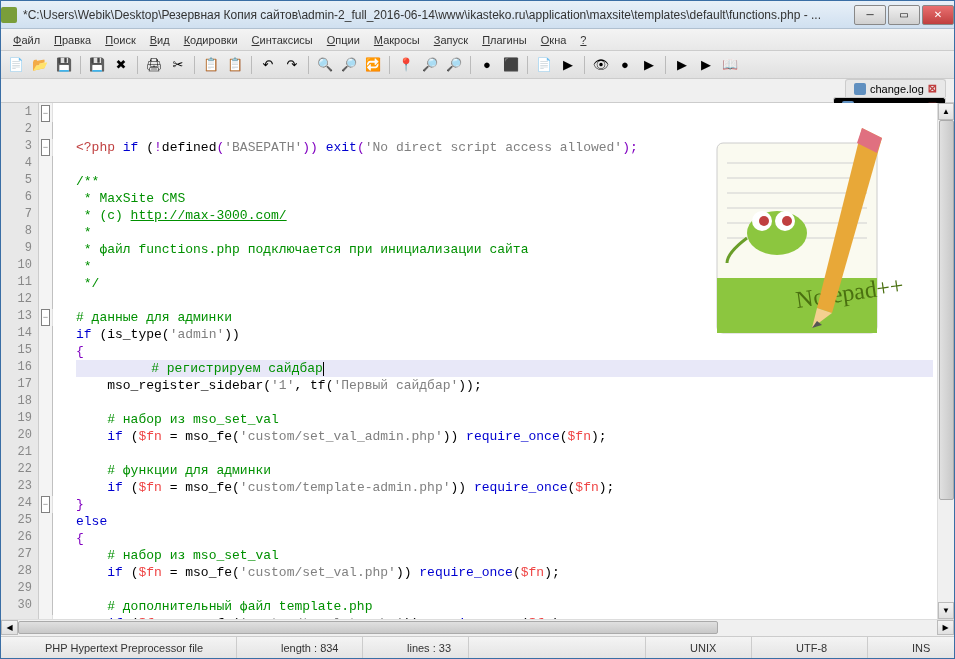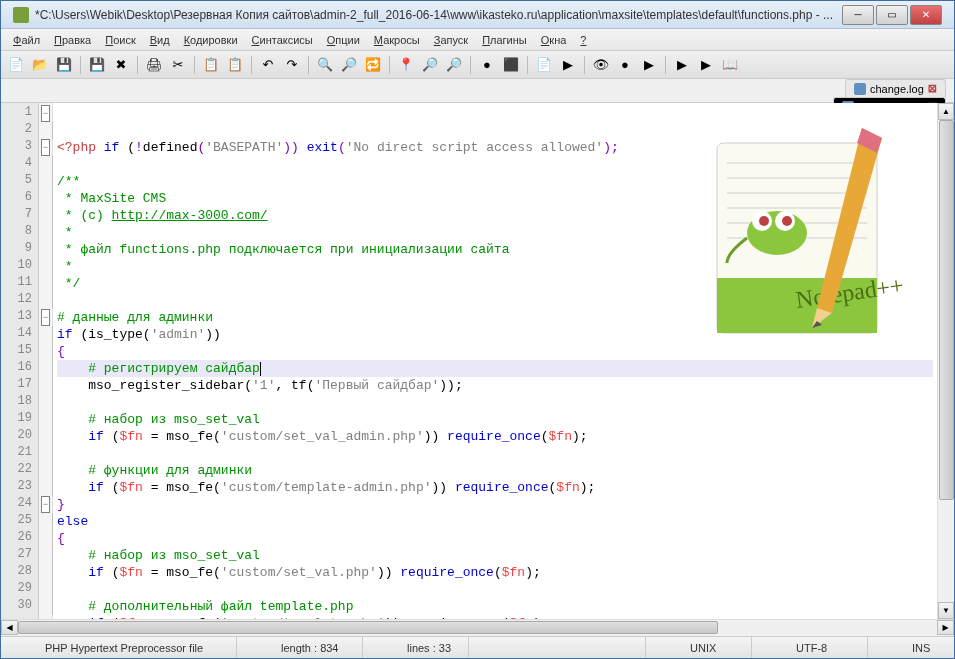--- a/index.html
+++ b/index.html
@@ -1,18 +1,18 @@
 <!DOCTYPE html>
 <html><head>
 <meta charset="utf-8">
 <style>
 * { margin: 0; padding: 0; box-sizing: border-box; }
 body { font-family: Tahoma, sans-serif; font-size: 11px; background: #fff; overflow: hidden; }
 .window { width: 955px; height: 659px; border: 1px solid #3a6ea5; background: #fff; display: flex; flex-direction: column; }
-.titlebar { background: linear-gradient(#e8f0f8, #d0e0f0); height: 28px; display: flex; align-items: center; padding: 0 12px; border-bottom: 1px solid #b0c0d0; }
+.titlebar { background: linear-gradient(#e8f0f8, #d0e0f0); height: 28px; display: flex; align-items: center; padding: 0 0; border-bottom: 1px solid #b0c0d0; }
 .title-icon { width: 16px; height: 16px; background: #7a9e3a; border-radius: 2px; margin-right: 6px; }
 .title-text { flex: 1; color: #333; font-size: 12px; white-space: nowrap; overflow: hidden; text-overflow: ellipsis; }
 .win-btns { display: flex; gap: 2px; }
 .win-btn { width: 32px; height: 20px; background: linear-gradient(#f0f0f0,#d0d0d0); border: 1px solid #888; border-radius: 2px; display: flex; align-items: center; justify-content: center; font-size: 10px; cursor: pointer; }
 .win-btn.close { background: linear-gradient(#e97070,#c04040); color: #fff; }
 
 .menubar { background: linear-gradient(#f4f4f4,#e8e8e8); height: 22px; display: flex; align-items: center; padding: 0 6px; gap: 2px; border-bottom: 1px solid #ccc; }
 .menu-item { padding: 2px 6px; cursor: pointer; color: #333; }
 .menu-item u { text-decoration: underline; }
 
@@ -28,22 +28,22 @@
 
 .editor { flex: 1; display: flex; background: #fff; position: relative; overflow: hidden; }
 .gutter { width: 38px; background: #e8e8e8; border-right: 1px solid #ccc; text-align: right; padding-top: 2px; font-family: "Courier New", monospace; font-size: 12px; color: #888; }
 .gutter div { height: 17px; padding-right: 6px; }
 .fold-col { width: 14px; background: #f4f4f4; border-right: 1px solid #e0e0e0; padding-top: 2px; }
 .fold-col div { height: 17px; display: flex; align-items: center; justify-content: center; font-size: 9px; color: #808080; position: relative; }
 .fold-box { width: 9px; height: 9px; border: 1px solid #808080; background: #fff; display: flex; align-items: center; justify-content: center; line-height: 1; cursor: pointer; }
 .fold-line { position: absolute; width: 1px; background: #c0c0c0; height: 100%; left: 50%; }
 
 .code { flex: 1; padding: 2px 4px; font-family: "Courier New", monospace; font-size: 13px; line-height: 17px; white-space: pre; position: relative; overflow: auto; }
-.code-line { height: 17px; }
-.code-line.hl { background: #e8e8f8; }
+.code-line { height: 17px; margin-left: 19px; }
+.code-line.hl { background: #e8e8f8; padding-left: 44px; }
 .kw { color: #0000d0; }
 .str { color: #808080; }
 .com { color: #009000; }
 .var { color: #ef4444; }
 .op { color: #8000c0; }
 .lnk { color: #009000; text-decoration: underline; }
 .red { color: #c04040; }
 .cursor-caret { display: inline-block; width: 1px; height: 14px; background: #000; vertical-align: middle; }
 
 .logo-overlay { position: absolute; right: 30px; top: 10px; width: 230px; height: 240px; pointer-events: none; }

